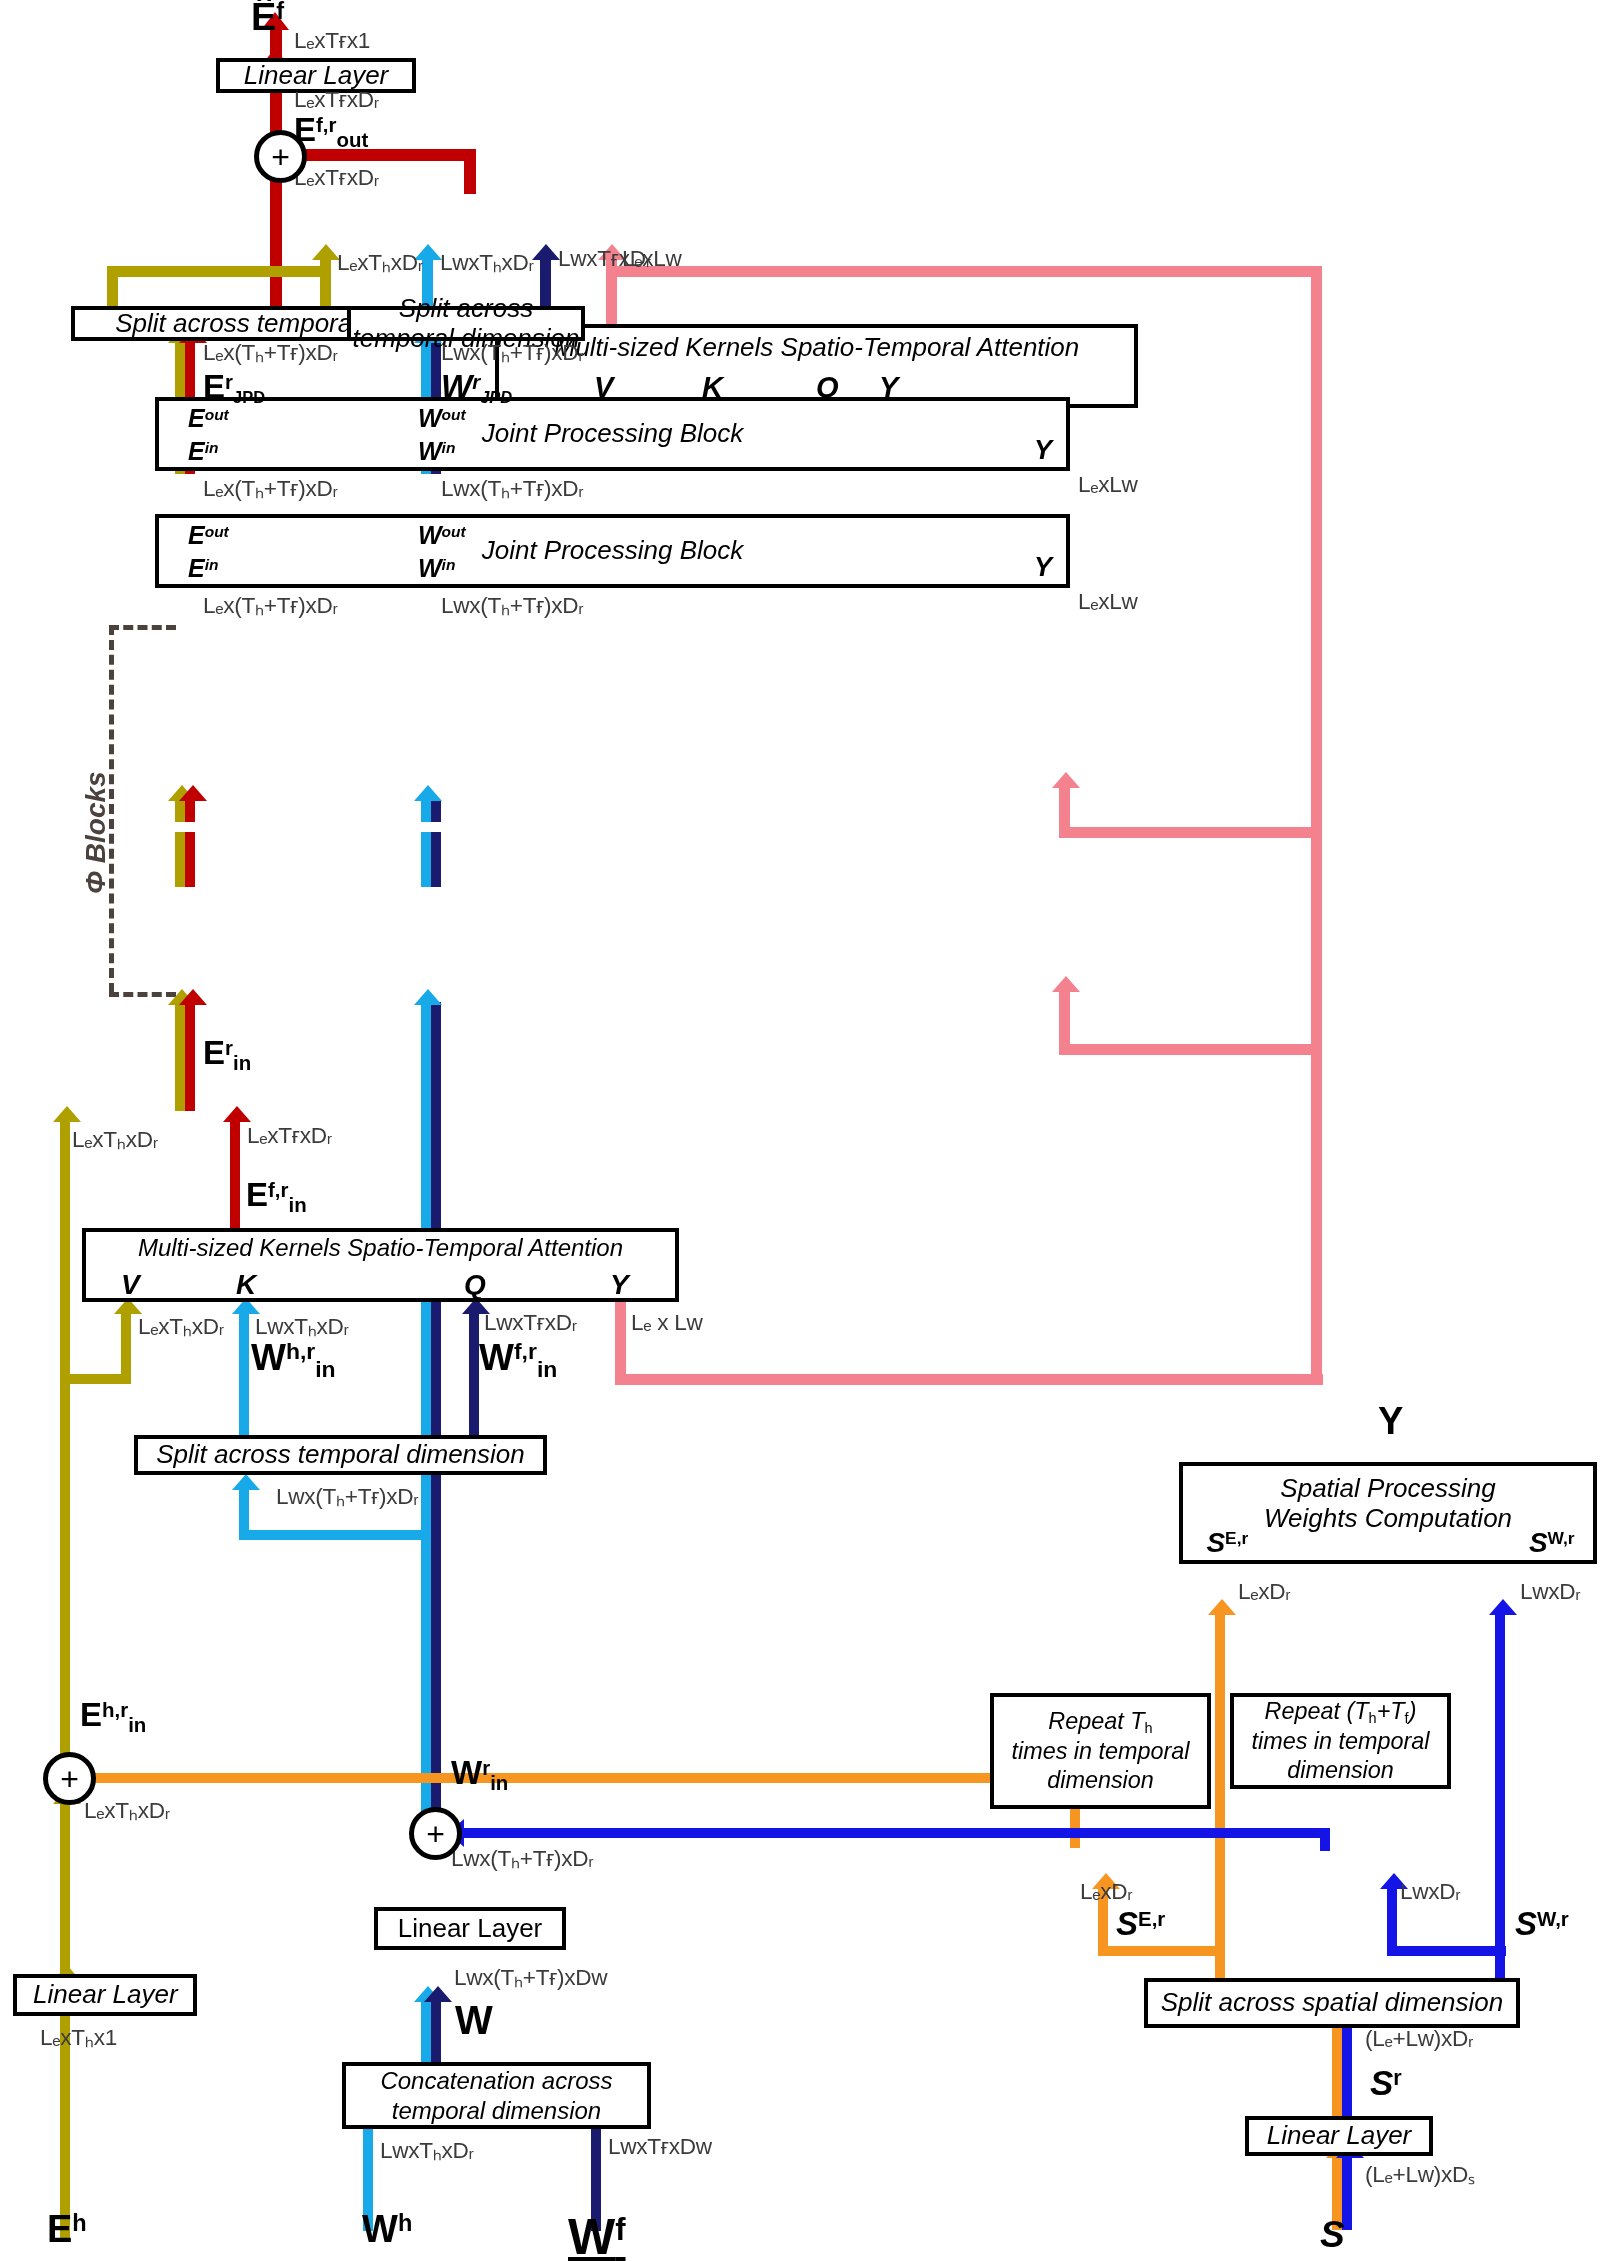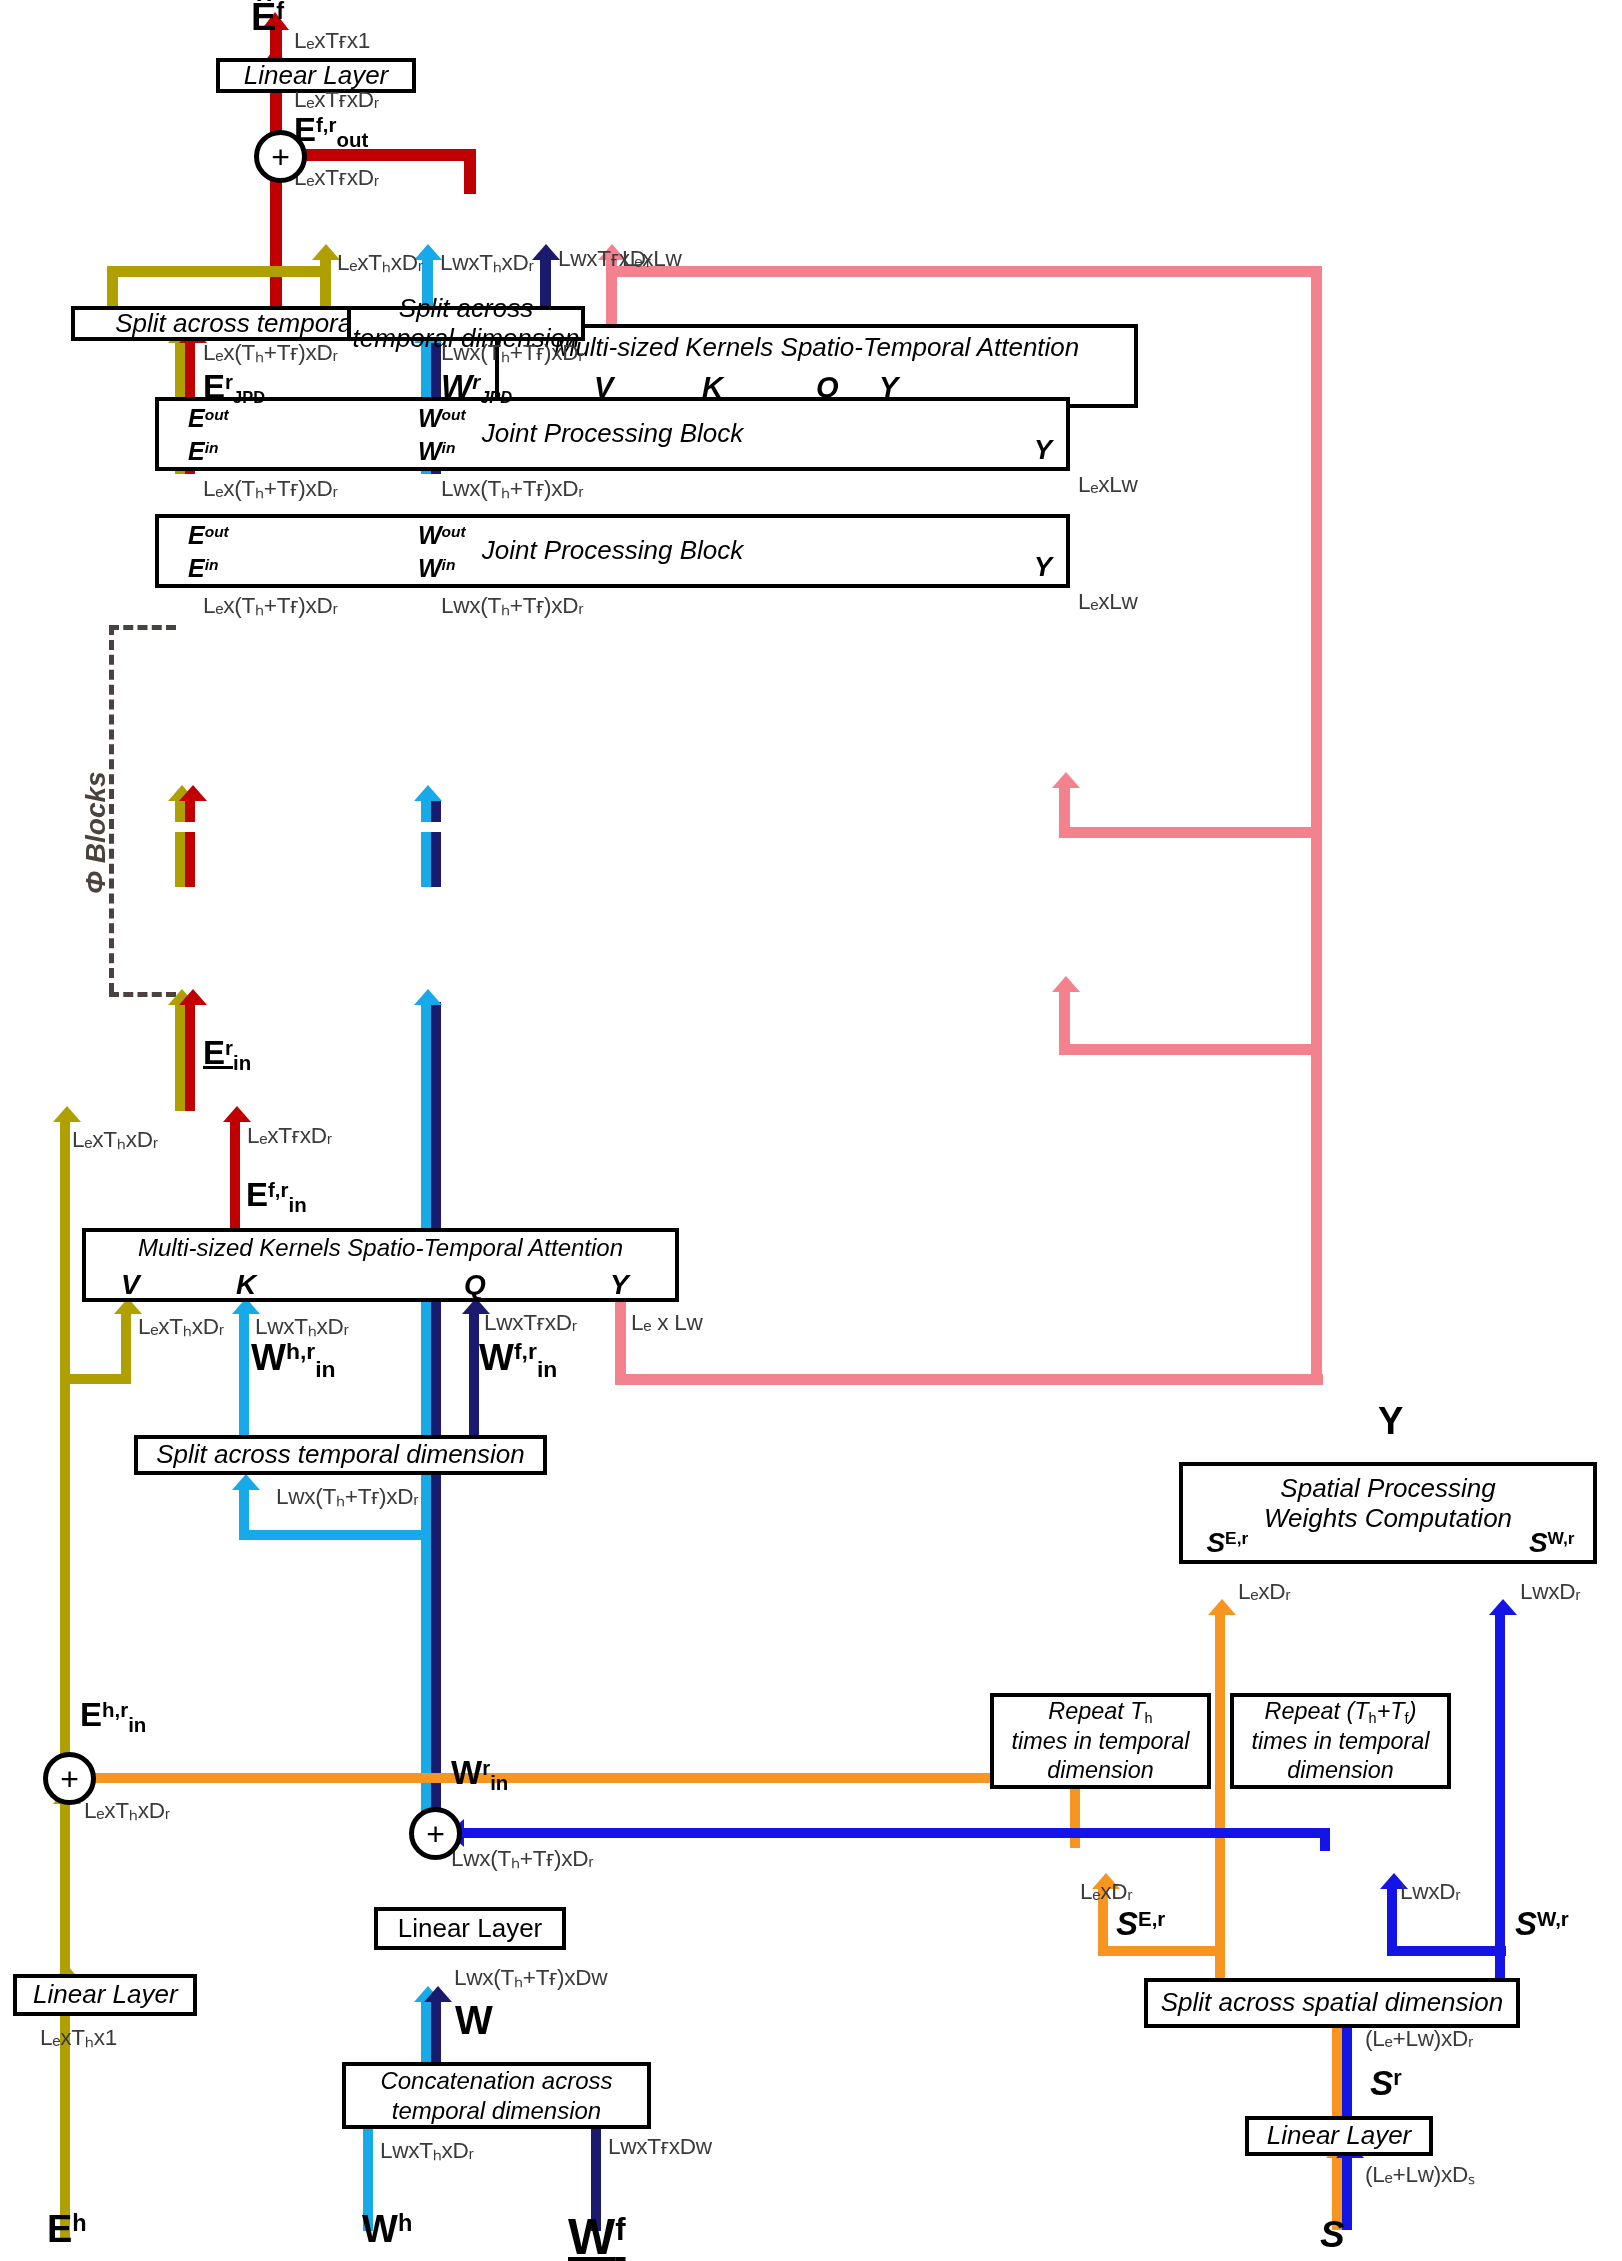--- a/index.html
+++ b/index.html
@@ -266,21 +266,21 @@
 
   <div class="box" style="left:1179px;top:1462px;width:418px;height:102px;justify-content:flex-start;padding-top:8.4px;">
     <span class="box-title" style="font-size:26px;">Spatial Processing</span>
     <span class="box-title" style="font-size:26px;">Weights Computation</span>
     <span style="position:absolute;left:23.4px;bottom:1.7px;font-weight:bold;font-style:italic;font-size:28px;">
       <span>S</span><sup style="font-style:normal;">E,r</sup></span>
     <span style="position:absolute;right:18.4px;bottom:1.7px;font-weight:bold;font-style:italic;font-size:28px;">
       <span>S</span><sup style="font-style:normal;">W,r</sup></span>
   </div>
 
-  <div class="box" style="left:990px;top:1693px;width:221px;height:96px;font-size:23.4px;line-height:1.25;">
+  <div class="box" style="left:990px;top:1693px;width:221px;height:116px;font-size:23.4px;line-height:1.25;">
     <span><span>Repeat T</span><sub class="nonital">h</sub></span>
     <span>times in temporal</span>
     <span>dimension</span>
   </div>
 
   <div class="box" style="left:1230px;top:1693px;width:221px;height:96px;font-size:23.4px;line-height:1.25;">
     <span><span>Repeat (T</span><sub class="nonital">h</sub>+T<sub class="nonital">f</sub>)</span>
     <span>times in temporal</span>
     <span>dimension</span>
   </div>
@@ -315,21 +315,21 @@
   </div>
   <div class="lbl sym" style="left:294px;top:111px;">
     <span>E</span><sup>f,r</sup><sub>out</sub>
   </div>
   <div class="lbl sym" style="left:203px;top:368px;">
     <span>E</span><sup>r</sup><sub style="font-size:.5em;">JPD</sub>
   </div>
   <div class="lbl sym" style="left:441px;top:368px;font-style:italic;">
     <span>W</span><sup>r</sup><sub style="font-size:.5em;">JPD</sub>
   </div>
-  <div class="lbl sym" style="left:203px;top:1034px;text-decoration:underline;">
+  <div class="lbl sym" style="left:203px;top:1034px;">
     <span>E</span><sup>r</sup><sub>in</sub>
   </div>
   <div class="lbl sym" style="left:246px;top:1176px;">
     <span>E</span><sup>f,r</sup><sub>in</sub>
   </div>
   <div class="lbl sym" style="left:251px;top:1337px;font-size:37px;">
     <span>W</span><sup>h,r</sup><sub>in</sub>
   </div>
   <div class="lbl sym" style="left:479px;top:1337px;font-size:37px;">
     <span>W</span><sup>f,r</sup><sub>in</sub>

